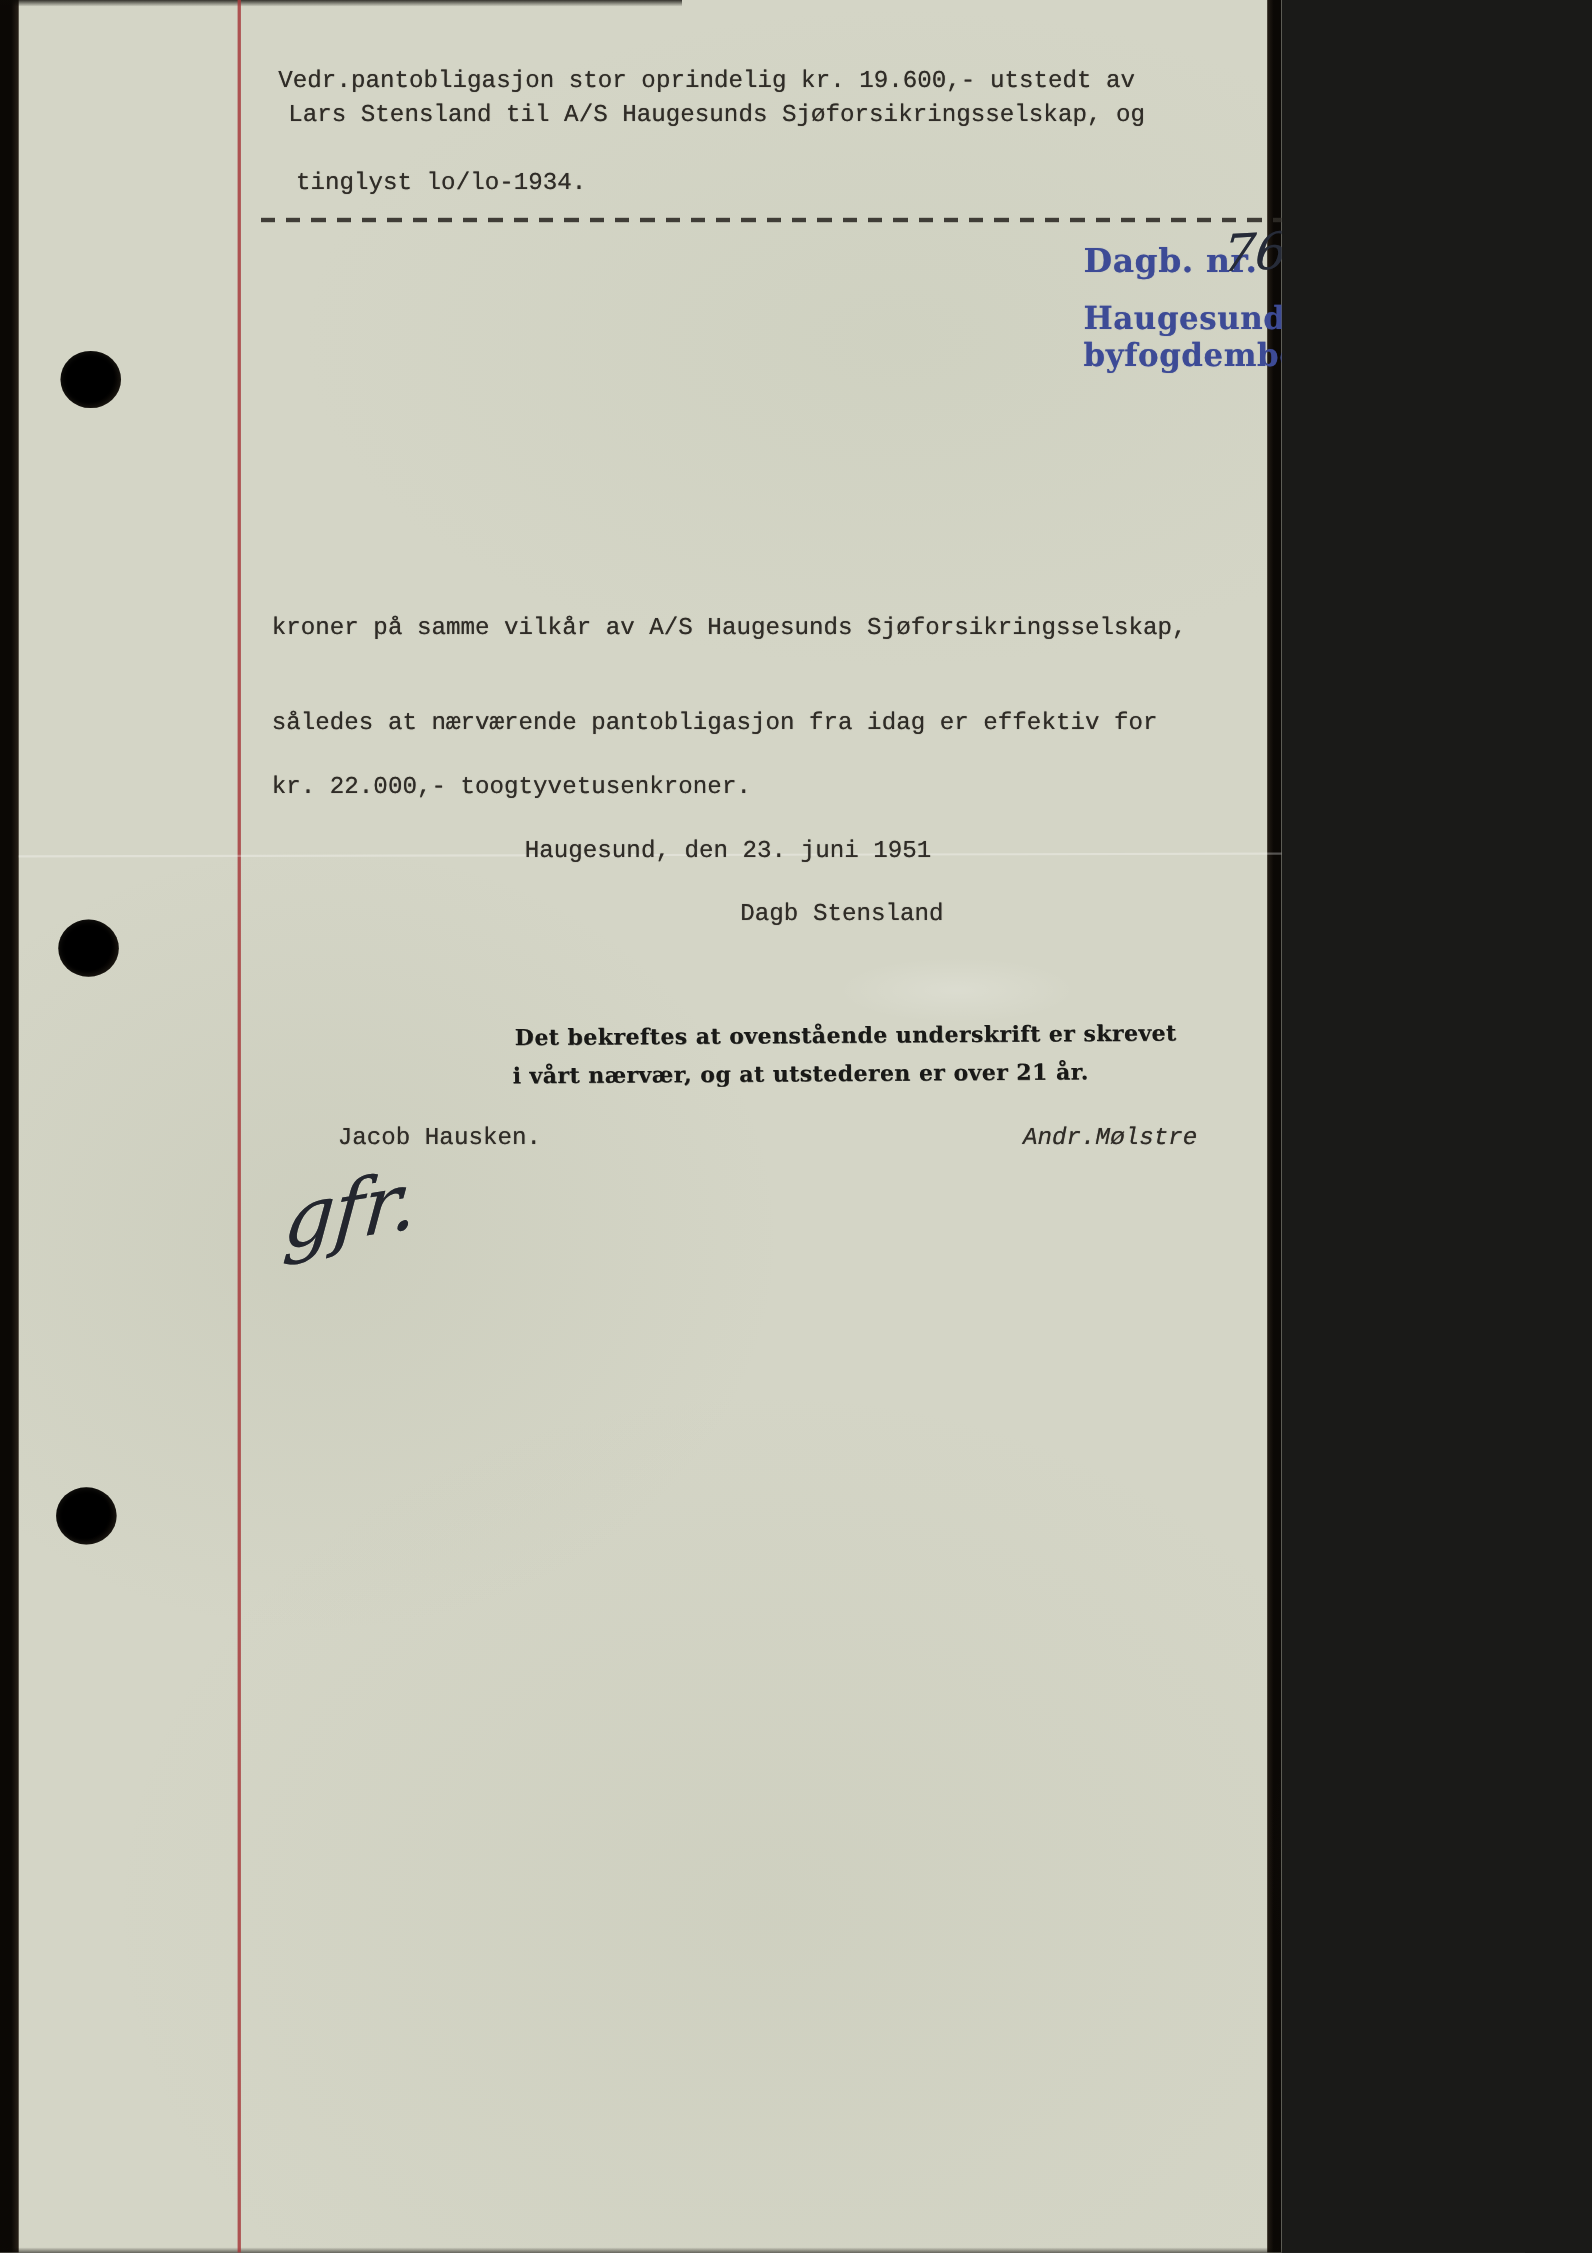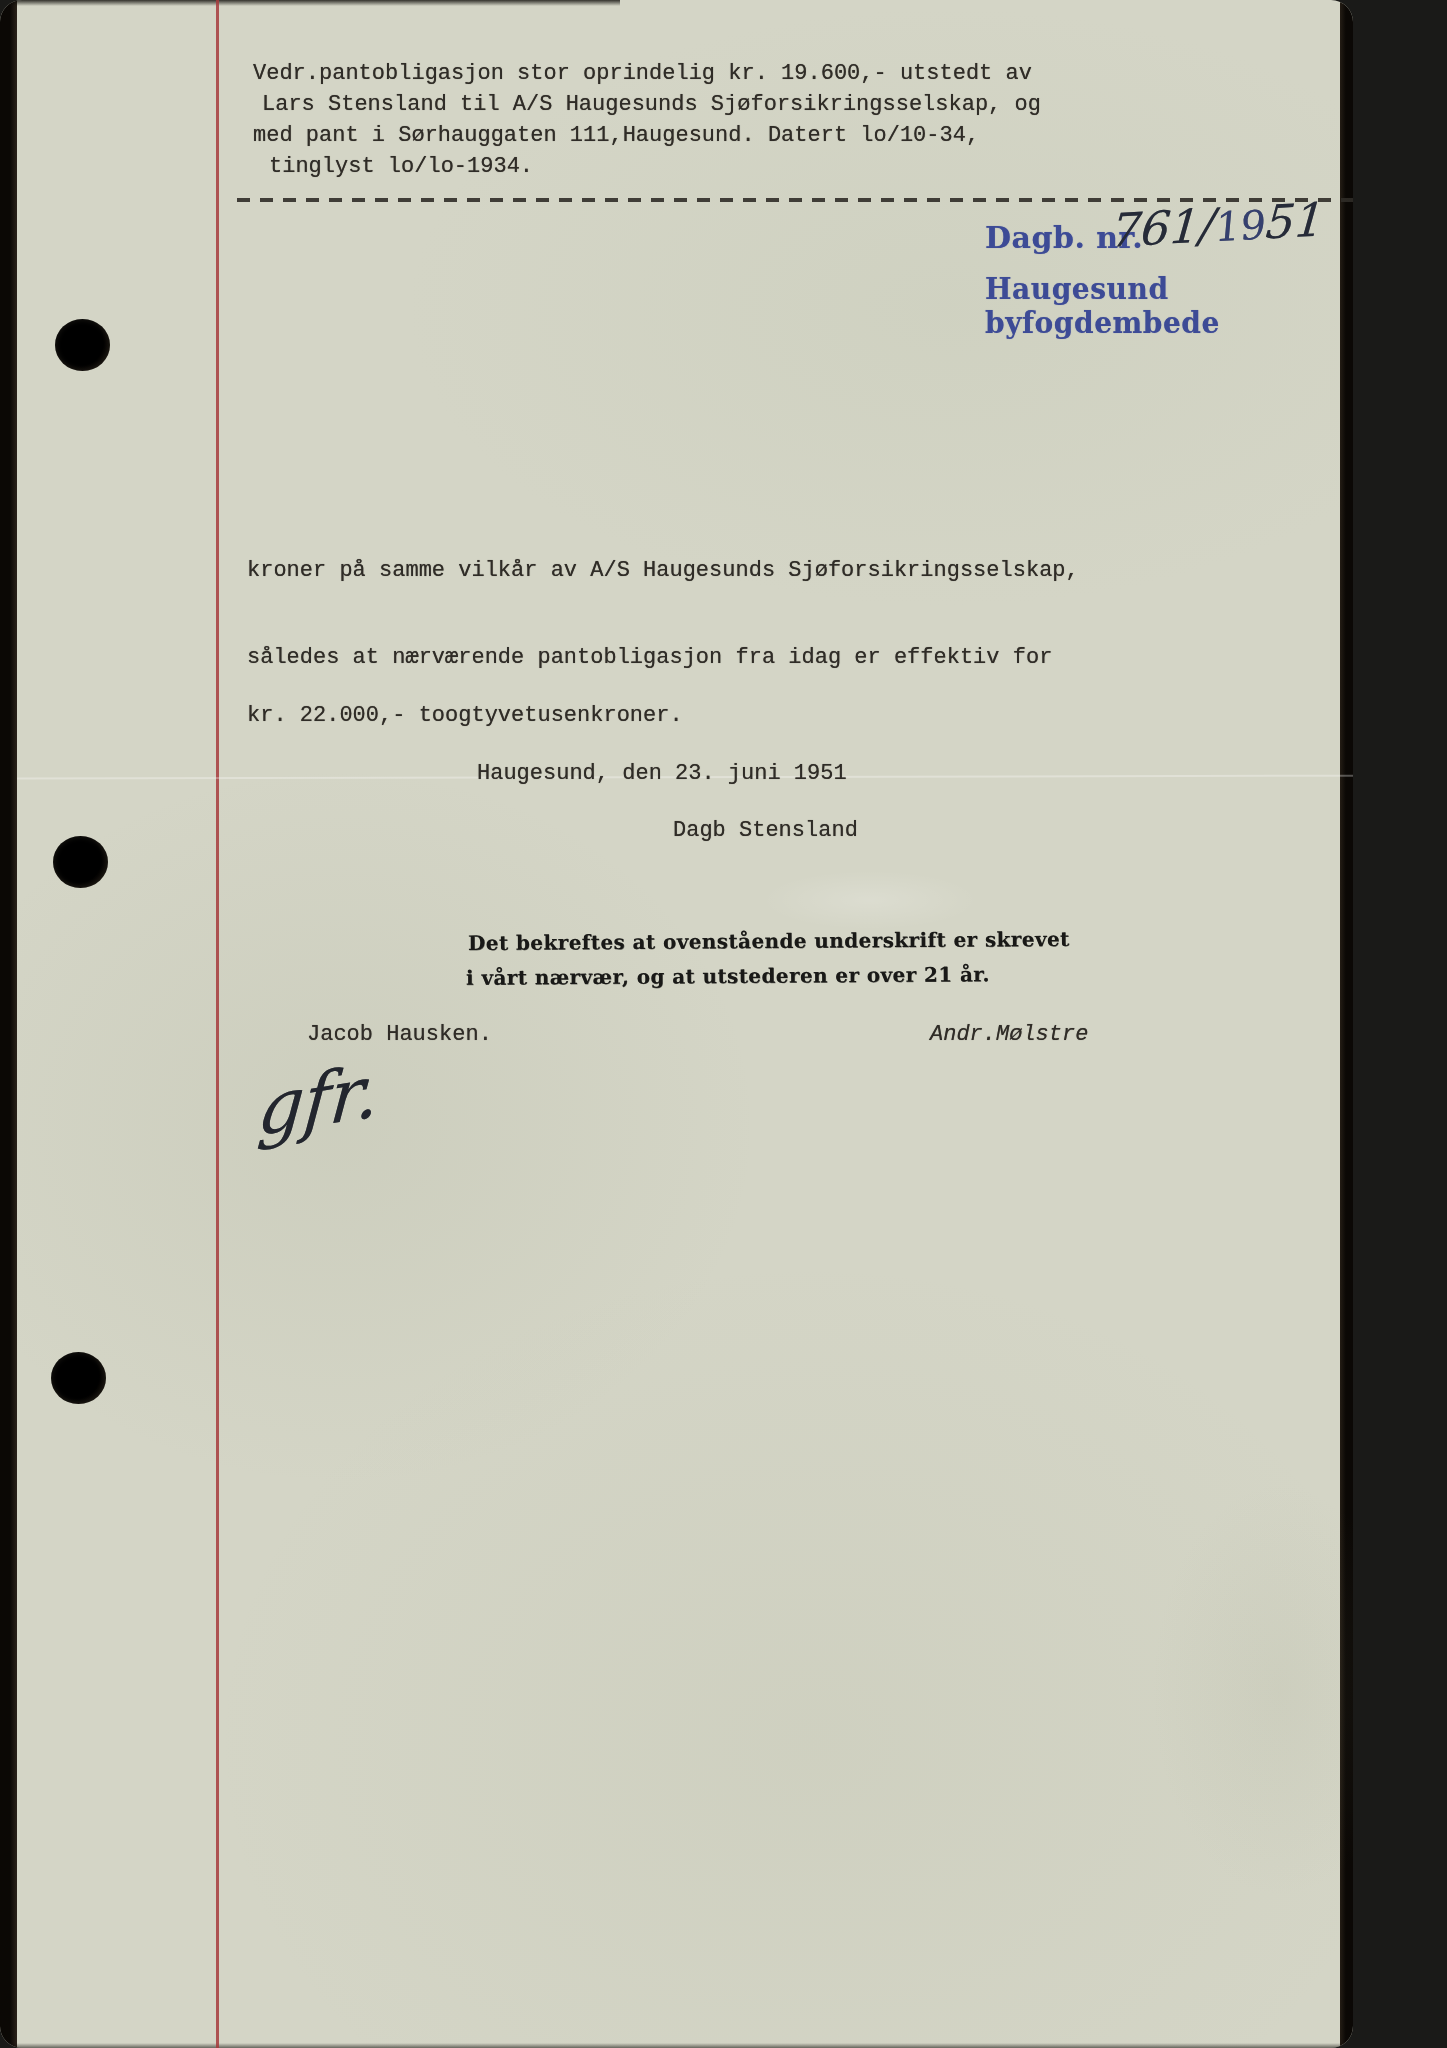--- a/index.html
+++ b/index.html
@@ -1,26 +1,25 @@
 <!DOCTYPE html>
 <html><head>
 <meta charset="utf-8">
 <style>
   html,body{margin:0;padding:0;background:#1a1a18;}
   #scan{
     position:relative;
-    width:1353px;height:2048px;
+    width:1165px;height:2048px;
     overflow:hidden;
     background:
       radial-gradient(900px 500px at 70% 15%, rgba(195,200,180,0.28), transparent 60%),
       radial-gradient(700px 600px at 25% 55%, rgba(150,155,130,0.12), transparent 60%),
       radial-gradient(1000px 800px at 60% 85%, rgba(160,165,140,0.10), transparent 60%),
       #d4d5c6;
     font-family:"Liberation Mono", monospace;
-    border-radius:22px;
   }
   .edge{position:absolute;top:0;height:100%;background:#120d08;}
   .edge-left{left:0;width:17px;background:linear-gradient(90deg,#0b0805 60%,#2a221a 100%);}
   .edge-right{right:0;width:13px;background:linear-gradient(270deg,#0b0805 55%,#241d15 100%);}
   .edge-top{position:absolute;left:0;top:0;width:620px;height:6px;background:linear-gradient(180deg,rgba(12,10,6,0.8),transparent);}
   .edge-bottom{position:absolute;left:0;bottom:0;width:100%;height:5px;background:linear-gradient(0deg,rgba(12,10,6,0.55),transparent);}
   .margin-line{position:absolute;left:216px;top:0;width:3px;height:100%;background:#a63b3c;opacity:0.85;}
   .hole{position:absolute;width:55px;height:52px;border-radius:50%;
     background:radial-gradient(circle at 45% 45%, #000 55%, #221a12 95%);
     box-shadow:0 0 6px rgba(60,55,45,0.5) inset;}
@@ -71,21 +70,20 @@
   <div class="margin-line"></div>
 
   <div class="hole" style="left:55px;top:319px;"></div>
   <div class="hole" style="left:53px;top:836px;"></div>
   <div class="hole" style="left:51px;top:1352px;"></div>
 
   <div class="crease"></div>
 
   <div class="typed" style="left:253px;top:58px;">Vedr.pantobligasjon stor oprindelig kr. 19.600,- utstedt av</div>
   <div class="typed" style="left:262px;top:89px;">Lars Stensland til A/S Haugesunds Sjøforsikringsselskap, og</div>
-  <div class="typed" style="left:253px;top:120px;">med pant i Sørhauggaten 111,Haugesund. Datert lo/10-34,</div>
   <div class="typed" style="left:253px;top:151px;margin-left:16px;">tinglyst lo/lo-1934.</div>
 
   <div class="dashes"></div>
 
   <div class="stamp-blue" style="left:985px;top:220px;font-size:30px;">Dagb. nr.</div>
   <div class="pen pen-number"><span>761/</span><span class="printed">19</span><span>51</span></div>
   <div class="stamp-blue" style="left:985px;top:272px;font-size:29px;transform:scaleX(0.97);transform-origin:left;">Haugesund byfogdembede</div>
 
   <div class="body-line" style="left:247px;top:558px;">kroner på samme vilkår av A/S Haugesunds Sjøforsikringsselskap,</div>
   <div class="body-line" style="left:247px;top:645px;">således at nærværende pantobligasjon fra idag er effektiv for</div>

